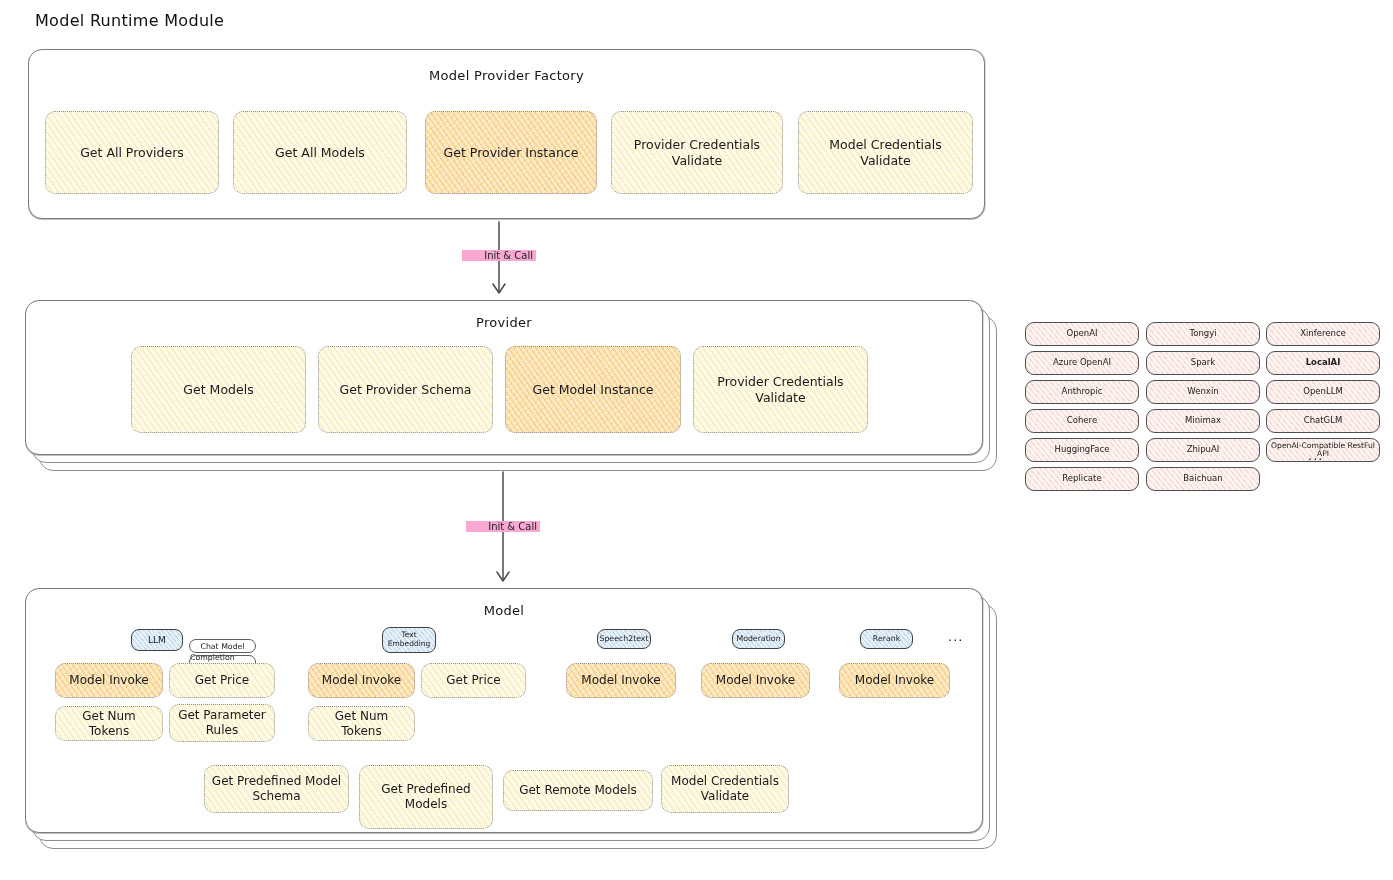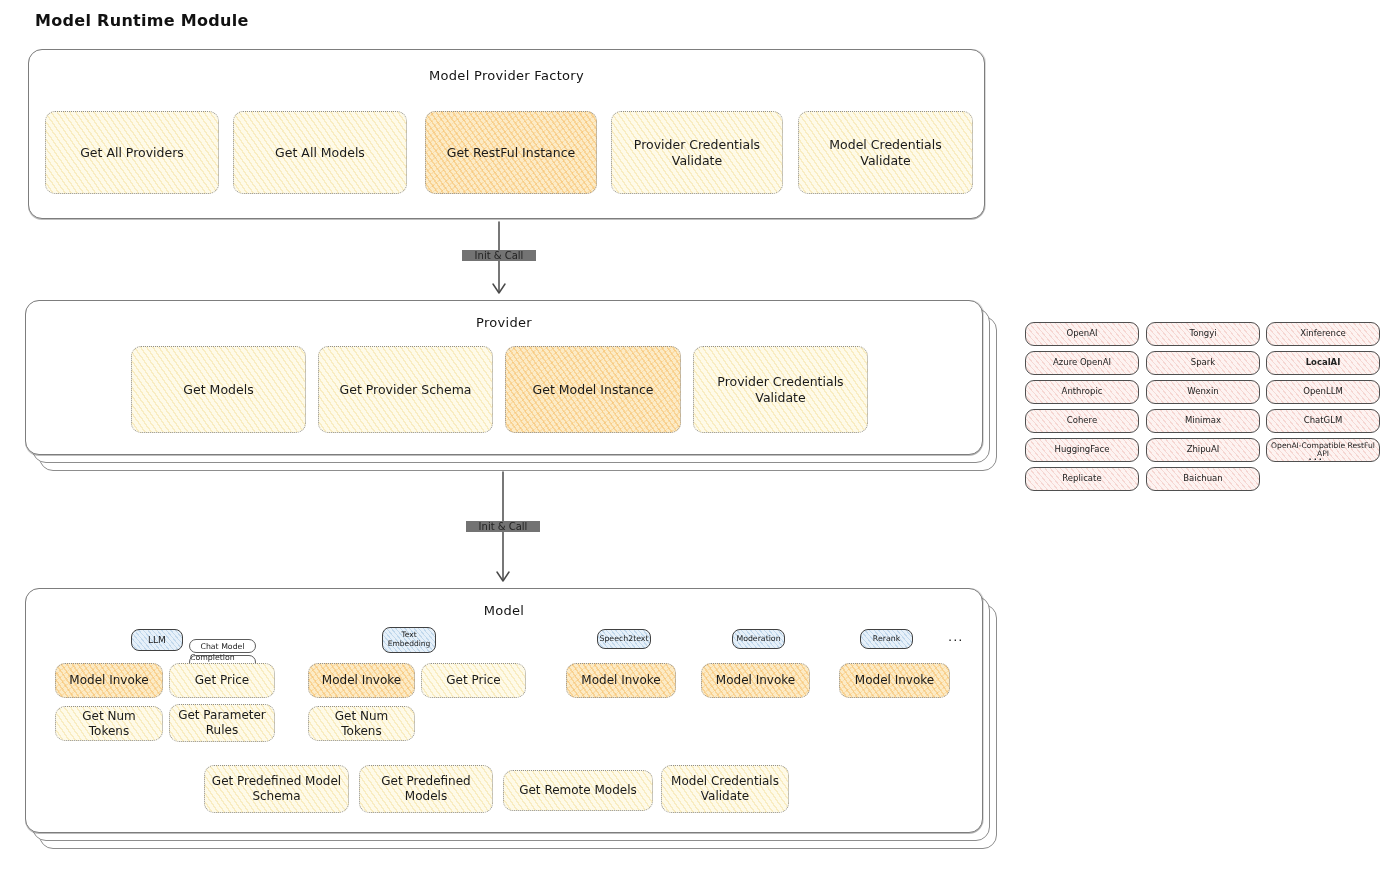--- a/index.html
+++ b/index.html
@@ -3,21 +3,21 @@
 <meta charset="utf-8">
 <style>
   html,body { margin:0; padding:0; background:#ffffff; }
   #canvas {
     position:relative; width:1393px; height:880px; overflow:hidden;
     font-family:"DejaVu Sans", sans-serif; color:#1d1d1d; background:#ffffff;
   }
   .abs { position:absolute; box-sizing:border-box; }
 
   .page-title {
-    font-size:16px; font-weight:700; letter-spacing:0.3px; color:#111;
+    font-size:16px; font-weight:400; letter-spacing:0.3px; color:#111;
   }
 
   
   .panel {
     background:#ffffff;
     border:1.6px solid #7d7d7d;
     border-radius:14px;
     box-shadow:0 1px 0 0 rgba(110,110,110,0.45), 1px 0 0 0 rgba(110,110,110,0.25);
   }
   .backlayer {
@@ -75,41 +75,41 @@
     border:1px solid #5c5c5c;
     border-radius:7px;
     background:#ffffff;
     display:flex; align-items:center; justify-content:center;
     font-size:7.8px; color:#1a1a1a;
   }
 
   .dots { font-size:13px; color:#222; letter-spacing:1px; }
 
   .arrow-label {
-    background:#737373; padding:0 3px; text-align:center;
+    background:#f9a8d4; padding:0 3px; text-align:right;
     font-size:10px; color:#222;
   }
   svg.arrow { overflow:visible; }
   svg.arrow line, svg.arrow polyline {
     stroke:#4a4a4a; stroke-width:1.5; fill:none;
     stroke-linecap:round; stroke-linejoin:round;
   }
 </style>
 </head>
 <body>
 
 <div id="canvas">
 
   <div class="abs page-title" style="left:35px; top:11px;">Model Runtime Module</div>
 
   <div class="abs panel" style="left:28px; top:49px; width:957px; height:170px;">
     <div class="panel-title" style="top:18px;">Model Provider Factory</div>
     <div class="abs node" style="left:16px;  top:61px; width:174px; height:83px;">Get All Providers</div>
     <div class="abs node" style="left:204px; top:61px; width:174px; height:83px;">Get All Models</div>
-    <div class="abs node hl" style="left:396px; top:61px; width:172px; height:83px;">Get RestFul Instance</div>
+    <div class="abs node hl" style="left:396px; top:61px; width:172px; height:83px;">Get Provider Instance</div>
     <div class="abs node" style="left:582px; top:61px; width:172px; height:83px;">Provider Credentials Validate</div>
     <div class="abs node" style="left:769px; top:61px; width:175px; height:83px;">Model Credentials Validate</div>
   </div>
 
   <svg class="abs arrow" style="left:489px; top:221px;" width="20" height="74">
     <line x1="10" y1="1" x2="10" y2="71"></line>
     <polyline points="4,63 10,72 16,63"></polyline>
   </svg>
   <div class="abs arrow-label" style="left:462px; top:250px; width:74px;">Init &amp; Call</div>
 
@@ -173,18 +173,18 @@
     <div class="abs node small" style="left:395px; top:74px; width:105px; height:35px;">Get Price</div>
     <div class="abs node hl small" style="left:540px; top:74px; width:110px; height:35px;">Model Invoke</div>
     <div class="abs node hl small" style="left:675px; top:74px; width:109px; height:35px;">Model Invoke</div>
     <div class="abs node hl small" style="left:813px; top:74px; width:111px; height:35px;">Model Invoke</div>
 
     <div class="abs node small" style="left:29px;  top:117px; width:108px; height:35px;">Get Num Tokens</div>
     <div class="abs node small" style="left:143px; top:115px; width:106px; height:38px;">Get Parameter Rules</div>
     <div class="abs node small" style="left:282px; top:117px; width:107px; height:35px;">Get Num Tokens</div>
 
     <div class="abs node small" style="left:178px; top:176px; width:145px; height:48px;">Get Predefined Model Schema</div>
-    <div class="abs node small" style="left:333px; top:176px; width:134px; height:48px;">Get Predefined Models</div>
+    <div class="abs node small" style="left:333px; top:176px; width:134px; height:64px;">Get Predefined Models</div>
     <div class="abs node small" style="left:477px; top:181px; width:150px; height:41px;">Get Remote Models</div>
     <div class="abs node small" style="left:635px; top:176px; width:128px; height:48px;">Model Credentials Validate</div>
   </div>
 
 </div>
 
 </body></html>

